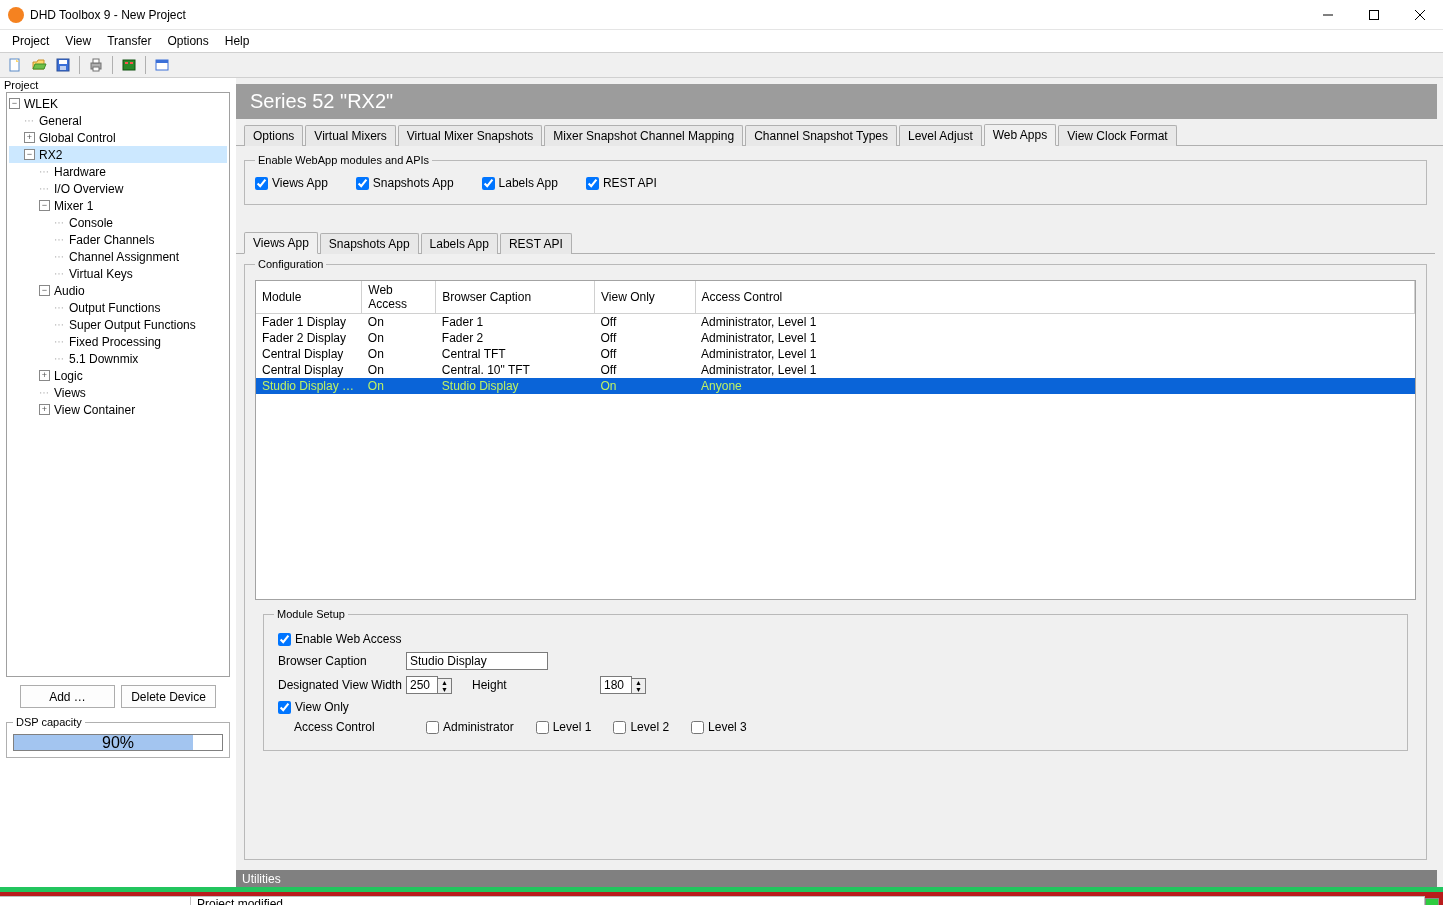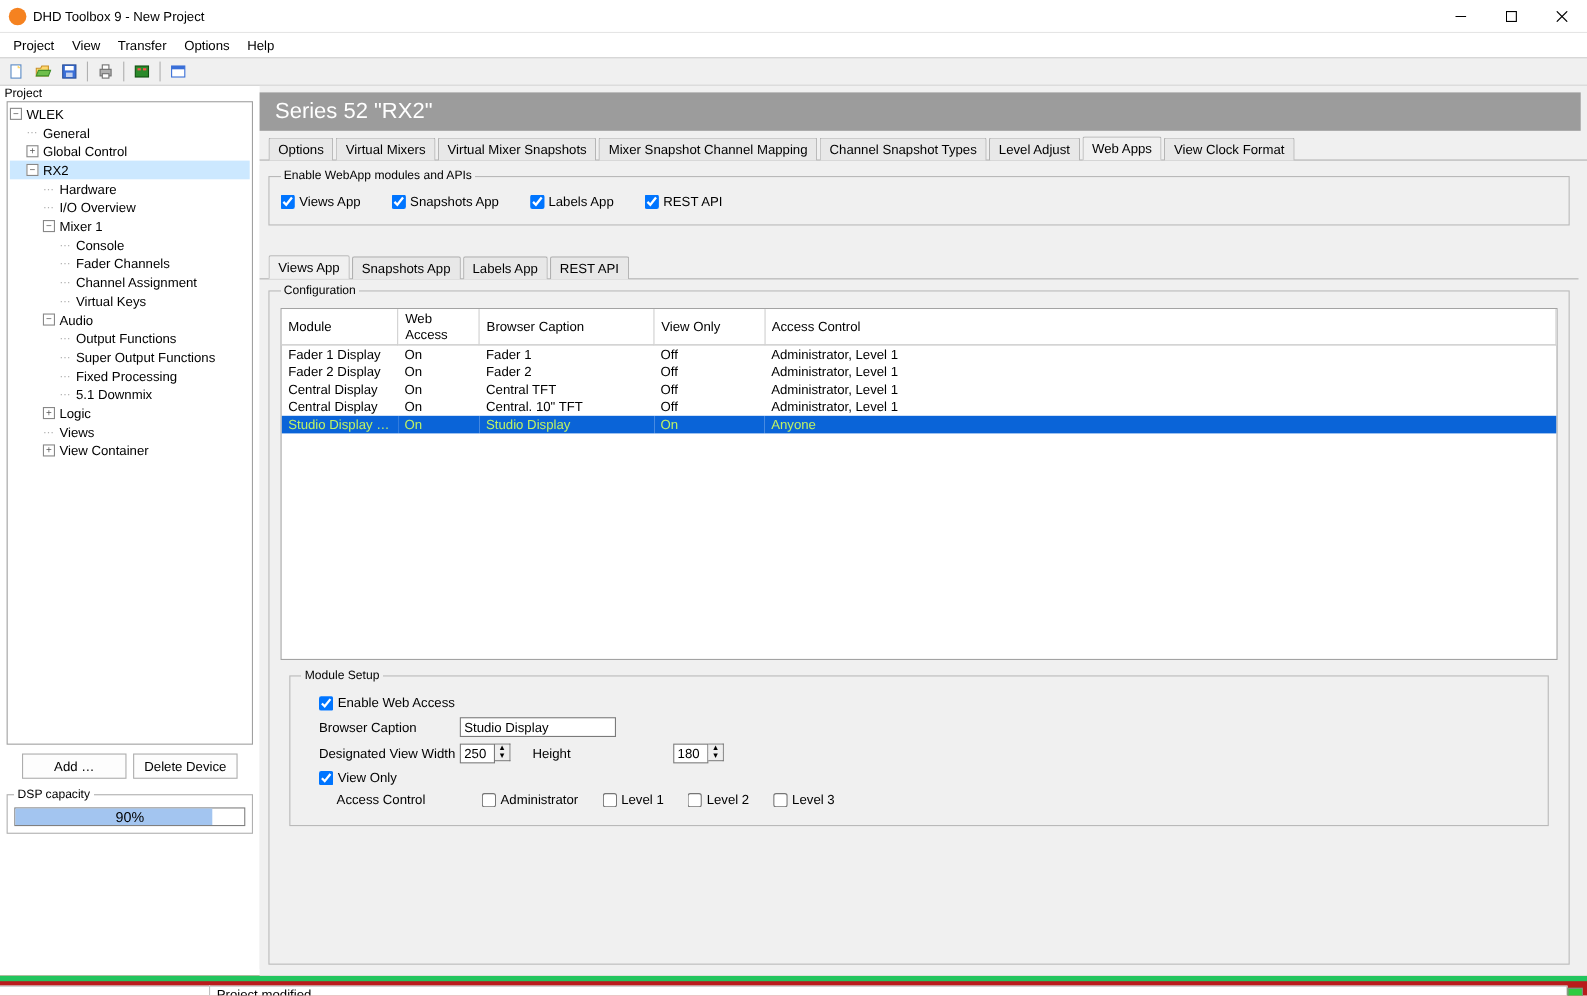--- a/index.html
+++ b/index.html
@@ -37,21 +37,21 @@
   .tree-spacer { width: 15px; display:inline-block;}
   .tree-dots { color:#b0b0b0; font-size:10px; letter-spacing:-1px; margin-right:3px; display:inline-block; min-width:12px;}
 
   .sidebar-buttons { display: flex; gap: 6px; margin: 4px 20px; }
   .sidebar-buttons button { flex: 1; height: 23px; background: #fdfdfd; border: 1px solid #adadad; cursor: default; }
 
   fieldset { border: 1px solid #b0b0b0; margin: 4px 6px; padding: 6px; }
   legend { font-size: 11px; padding: 0 3px; }
   .dsp-bar { height: 17px; border: 1px solid #808080; position: relative; background: #fff; }
   .dsp-fill { position: absolute; left:0; top:0; bottom:0; background: #a3c5f0; }
-  .dsp-text { position: absolute; inset:0; display:flex; align-items:center; justify-content:center; font-size:13px;}
+  .dsp-text { position: absolute; inset:0; display:flex; align-items:center; justify-content:center; font-size:16px;}
 
   
   .content-header { background: #9c9c9c; color: #fff; font-size: 20px; font-weight: normal; padding: 6px 14px; margin: 6px 6px 0 0; }
 
   
   .tabstrip { display: flex; align-items: flex-end; padding: 4px 8px 0 8px; border-bottom: 1px solid #b0b0b0; background: #f0f0f0; flex-wrap: wrap;}
   .tab { padding: 3px 8px; margin-right: 2px; border: 1px solid #b0b0b0; border-bottom: none; background: #e8e8e8; border-radius: 2px 2px 0 0; cursor: default; position: relative; top: 1px; }
   .tab.active { background: #f0f0f0; border-bottom: 1px solid #f0f0f0; }
 
   .inner-panel { margin: 4px 8px 6px 0; background: #f0f0f0; padding:0; flex:1; display:flex; flex-direction:column;}
@@ -63,24 +63,24 @@
   .chk input[type=checkbox]{ width:13px; height:13px; margin:0;}
 
   
   .grid { border: 1px solid #a3a3a3; background: #fff; margin: 4px 0; height: 320px; overflow:auto;}
   .grid table { border-collapse: collapse; width: 100%; }
   .grid th { text-align: left; font-weight: normal; background: #fff; border-right: 1px solid #d0d0d0; border-bottom: 1px solid #d0d0d0; padding: 2px 6px; }
   .grid td { padding: 1px 6px; border: none; }
   .grid tr.selected td { background: #0a64d8; color: #bef264; }
 
   
-  .form-row { display: flex; align-items: center; margin: 6px 16px; }
+  .form-row { display: flex; align-items: center; margin: 6px 4px; }
   .form-row .lbl { width: 128px; }
   .form-row input[type=text] { border: 1px solid #7a7a7a; padding: 1px 3px; height: 18px; }
-  .spinbox { display:flex; align-items:flex-start; }
+  .spinbox { display:flex; align-items:flex-end; }
   .spinbox input { width: 32px; border:1px solid #7a7a7a; padding:1px 3px; text-align:left;}
   .spin-btns { display:flex; flex-direction:column; border:1px solid #7a7a7a; border-left:none; width:14px;}
   .spin-btns span { flex:1; font-size:7px; line-height:7px; text-align:center; background:#efefef; cursor:default;}
 
   
   .utilities-bar { height: 17px; background: #808080; color: #fff; display:flex; align-items:center; padding:0 6px; margin: 0 6px 0 0;}
   .statusbar { height: 28px; border-top: 5px solid #22c55e; display: flex; align-items: center; background:#b91c1c;}
   .status-cell { border:1px solid #c0c0c0; height:16px; padding:0 6px; display:flex; align-items:center; background:#fff; margin-left:-1px;}
   .status-cell.empty { width: 192px; }
   .status-indicator { width:14px; height:12px; background:#2ecc40; margin-left:auto; margin-right:4px; border:1px solid #888;}
@@ -461,20 +461,23 @@
                 </label>
                 <label class="chk">
                   <input type="checkbox" style="">
                   <span>Level 3</span>
                 </label>
               </div>
           </div>
         </fieldset>
       </fieldset>
     </div>
+    <div class="utilities-bar">
+        <span>Utilities</span>
+      </div>
   </div>
 </div>
 
 <div class="statusbar">
   <div class="status-cell empty"></div>
   <div class="status-cell" style="flex:1">
       <span>Project modified</span>
     </div>
   <div class="status-indicator"></div>
 </div>

